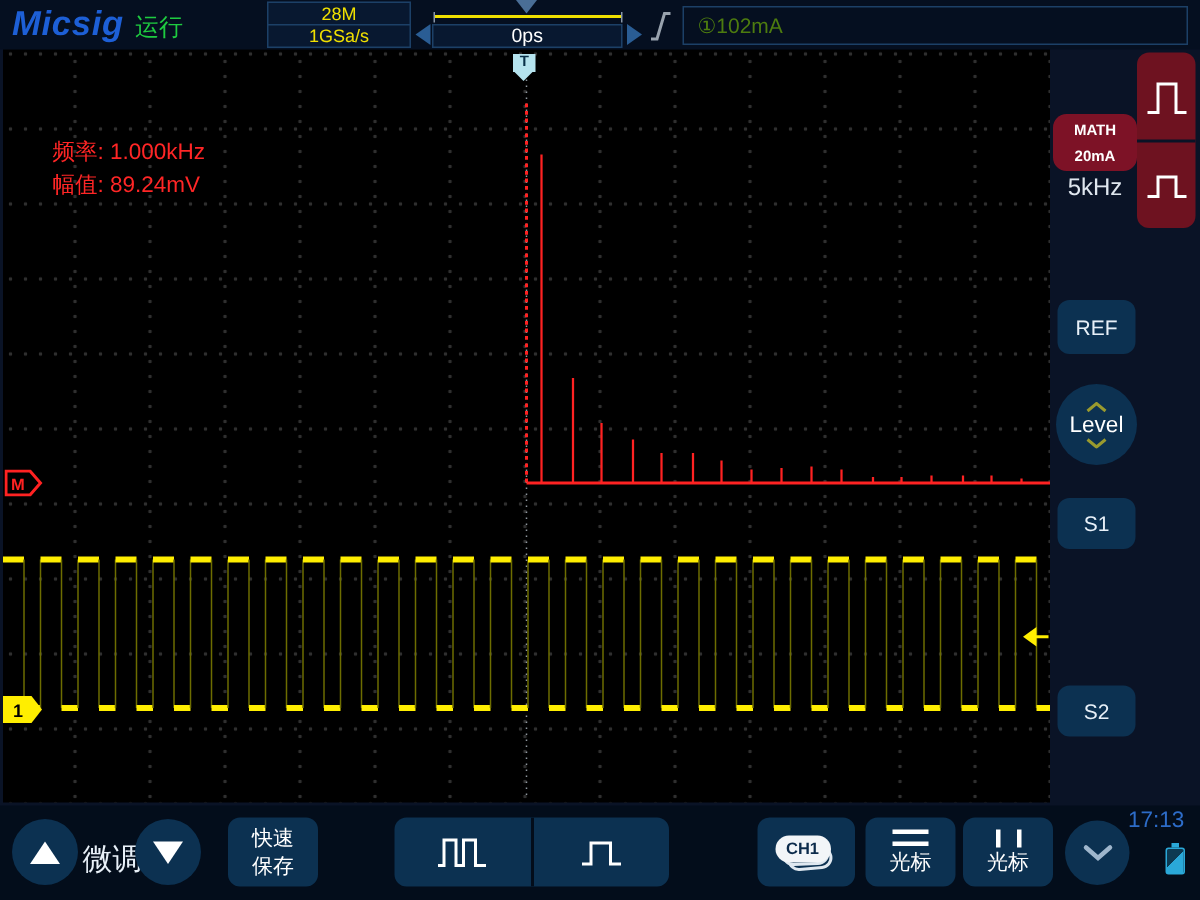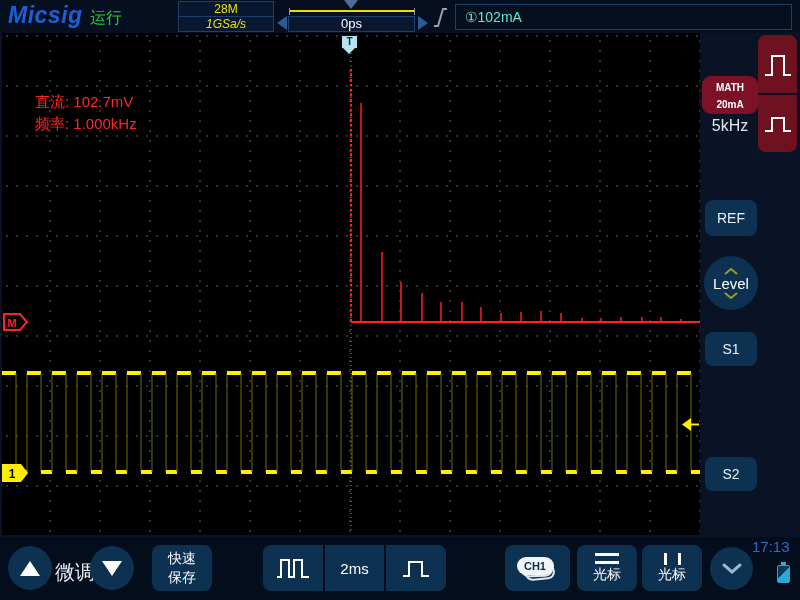--- a/index.html
+++ b/index.html
@@ -6,29 +6,29 @@
   html,body { width:800px; height:600px; }
   body { background:#0a1326; font-family:"Liberation Sans", sans-serif; overflow:hidden; position:relative; }
   .app { position:absolute; inset:0; }
 
   
   .topbar { position:absolute; left:0; top:0; width:800px; height:33px; background:#050f20; }
   .logo { position:absolute; left:8px; top:2px; font-size:23px; font-weight:bold; font-style:italic; color:#1d5fd6; letter-spacing:.5px; }
   .run  { position:absolute; left:90px; top:8px; font-size:16px; color:#1ecb40; }
   .acq  { position:absolute; left:178px; top:1px; width:96px; height:31px; display:flex; flex-direction:column; }
   .acq-row { flex:1; border:1px solid #1c4067; background:#081830; color:#f0e000; font-size:12px; text-align:center; line-height:14px; }
-  .acq-row + .acq-row { margin-top:-1px;font-style:italic; }
+  .acq-row + .acq-row { margin-top:-1px; }
   .tri-left { position:absolute; left:277px; top:16px; width:0; height:0; border-top:7px solid transparent; border-bottom:7px solid transparent; border-right:10px solid #2a5d94; }
   .tri-right{ position:absolute; left:418px; top:16px; width:0; height:0; border-top:7px solid transparent; border-bottom:7px solid transparent; border-left:10px solid #2a5d94; }
   .membar { position:absolute; left:289px; top:8px; width:126px; height:7px; border-left:1px solid #8a97a8; border-right:1px solid #8a97a8; }
   .membar::after { content:""; position:absolute; left:0; right:0; top:2px; height:2px; background:#f0e000; }
   .mem-pointer { position:absolute; left:344px; top:0; width:0; height:0; border-left:7px solid transparent; border-right:7px solid transparent; border-top:9px solid #4a6e96; }
   .tpos-box { position:absolute; left:288px; top:16px; width:127px; height:16px; border:1px solid #1c4067; background:#081830; color:#ffffff; font-size:13px; text-align:center; line-height:14px; }
   .slope { position:absolute; left:433px; top:6px; }
-  .tsrc { position:absolute; left:455px; top:4px; width:337px; height:26px; border:1px solid #1c4067; color:#5eead4; font-size:14px; line-height:24px; padding-left:9px; }
+  .tsrc { position:absolute; left:455px; top:4px; width:337px; height:26px; border:1px solid #1c4067; color:#4d7c0f; font-size:14px; line-height:24px; padding-left:9px; }
 
   
   .display { position:absolute; left:2px; top:33px; width:698px; height:502px; background:#000;
     background-image:
       radial-gradient(circle, #2f2f2f 1px, transparent 1.4px),
       radial-gradient(circle, #2f2f2f 1px, transparent 1.4px);
     background-size:10px 50px, 50px 10px;
     background-position:0 28px, 23px 3px; }
   .display svg.waves { position:absolute; left:0; top:0; }
   .meas { position:absolute; left:33px; top:58px; color:#ff2626; font-size:15px; }
@@ -236,22 +236,22 @@
         <line x1="650" y1="439" x2="650" y2="340" stroke="#6d6d00" stroke-width="1"></line>
         <line x1="650" y1="340" x2="664" y2="340" stroke="#ffee00" stroke-width="4"></line>
         <line x1="664" y1="340" x2="664" y2="439" stroke="#6d6d00" stroke-width="1"></line>
         <line x1="664" y1="439" x2="675" y2="439" stroke="#ffee00" stroke-width="4"></line>
         <line x1="675" y1="439" x2="675" y2="340" stroke="#6d6d00" stroke-width="1"></line>
         <line x1="675" y1="340" x2="689" y2="340" stroke="#ffee00" stroke-width="4"></line>
         <line x1="689" y1="340" x2="689" y2="439" stroke="#6d6d00" stroke-width="1"></line>
         <line x1="689" y1="439" x2="698" y2="439" stroke="#ffee00" stroke-width="4"></line>
       </svg>
     <div class="meas">
-      <div>直流: 102.7mV</div>
       <div>频率: 1.000kHz</div>
+      <div>幅值: 89.24mV</div>
     </div>
     <svg class="marker-m" width="26" height="18">
       <polygon points="1,1 17,1 24,9 17,17 1,17" fill="#000" stroke="#ff2222" stroke-width="2"></polygon>
       <text x="9" y="13.5" fill="#ff2222" font-size="11" font-weight="bold" text-anchor="middle" font-family="Liberation Sans, sans-serif">M</text>
     </svg>
     <svg class="marker-1" width="27" height="19">
       <polygon points="0,0 19,0 26,9 19,18 0,18" fill="#ffee00"></polygon>
       <text x="10" y="14" fill="#000" font-size="12" font-weight="bold" text-anchor="middle" font-family="Liberation Sans, sans-serif">1</text>
     </svg>
     <div class="marker-t">T</div>
@@ -302,21 +302,20 @@
     <div class="quick-save">
       <div>快速</div>
       <div>保存</div>
     </div>
     <div class="segmented">
       <div class="seg-cell">
         <svg width="34" height="22">
           <path d="M1,20 H5 V3 H13 V20 H18 V3 H26 V20 H33" stroke="#fff" stroke-width="2" fill="none"></path>
         </svg>
       </div>
-      <div class="seg-cell">2ms</div>
       <div class="seg-cell">
         <svg width="28" height="20">
           <path d="M1,18 H7 V4 H20 V18 H27" stroke="#fff" stroke-width="2" fill="none"></path>
         </svg>
       </div>
     </div>
     <div class="ch1-btn">
       <div class="pill-stack">
         <span class="pill pill-b2"></span>
         <span class="pill pill-b1"></span>

